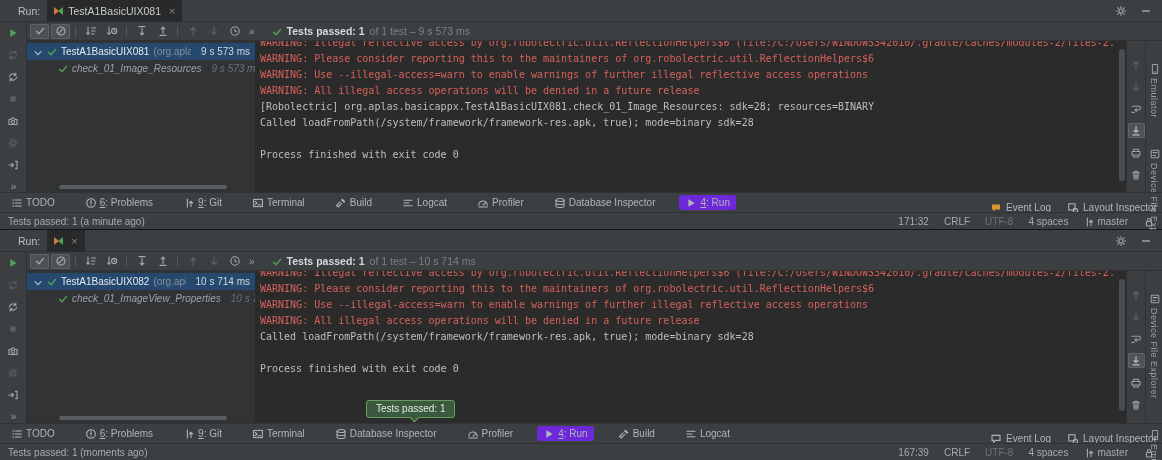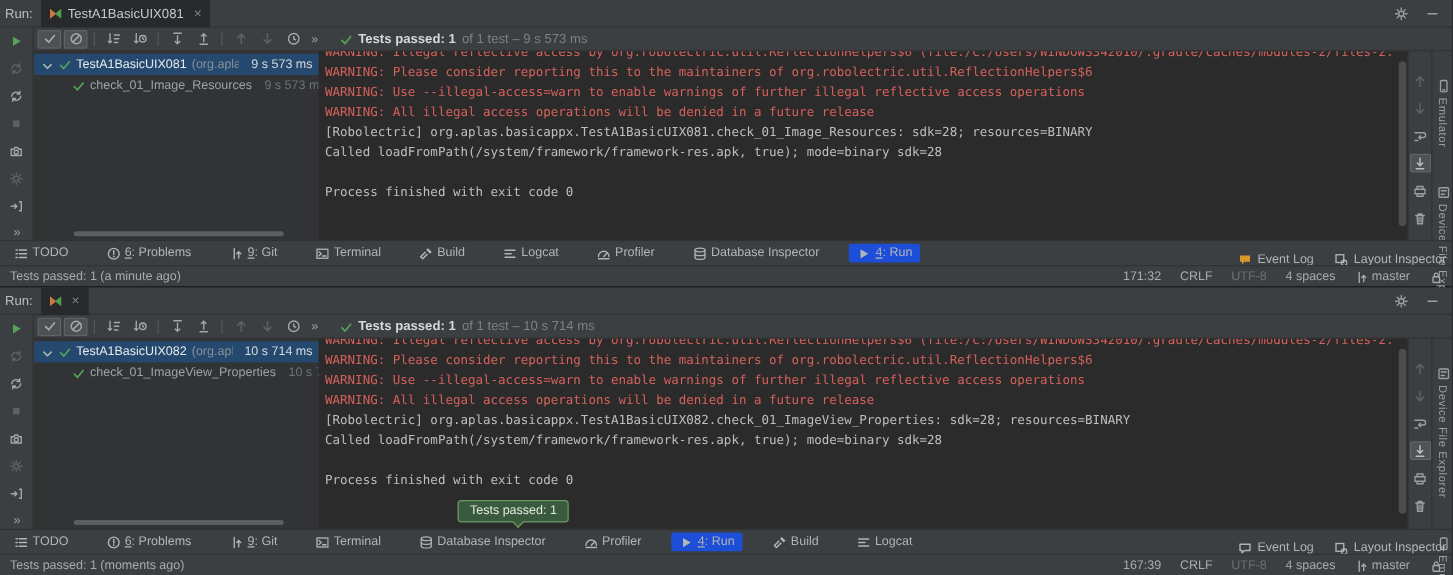--- a/index.html
+++ b/index.html
@@ -8,21 +8,21 @@
     width:1162px; height:460px; display:flex; flex-direction:column;
     font-family:"Liberation Sans", sans-serif; overflow:hidden;
     -webkit-font-smoothing:antialiased; position:relative;
   }
   .panel { height:230px; display:flex; flex-direction:column; background:#3c3f41;
            border-bottom:1px solid #151515; position:relative; }
   .panel:last-child { border-bottom:none; }
 
   
   .hdr { height:22px; flex:0 0 22px; display:flex; align-items:center; gap:7px;
-         padding:0 10px 0 4px; border-bottom:1px solid #323232; }
+         padding:0 10px 0 18px; border-bottom:1px solid #323232; }
   .run-label { color:#bbbfc2; font-size:10.5px; }
   .tab { height:22px; display:flex; align-items:center; gap:5px; padding:0 7px;
          background:#27292a; color:#c7cacc; font-size:10.5px; cursor:default; }
   .ticon { display:inline-flex; align-items:center; }
   .ticon .tl { width:0; height:0; border:4px solid transparent; border-left:5px solid #d07840; border-right:0; }
   .ticon .tr { width:0; height:0; border:4px solid transparent; border-right:5px solid #539e55; border-left:0; margin-left:-1px; }
   .tab .x { color:#7e868b; font-size:11px; margin-left:3px; }
   .hdr-right { margin-left:auto; display:flex; align-items:center; gap:13px; color:#9da0a2; }
 
   
@@ -49,21 +49,21 @@
   .tree { width:228px; flex:0 0 228px; background:#313335; font-size:10px;
           padding-top:2px; position:relative; overflow:hidden; }
   .trow { height:17px; display:flex; align-items:center; gap:4px; padding:0 5px;
           white-space:nowrap; overflow:hidden; cursor:default; }
   .trow.sel { background:#25496e; }
   .trow .tname { color:#aeb6bc; }
   .trow.sel .tname { color:#e6eaec; }
   .trow .tpkg { color:#879097; overflow:hidden; flex-shrink:1; }
   .trow .tdur { margin-left:auto; color:#6d7377; padding-left:6px; }
   .trow.sel .tdur { color:#d3d8db; }
-  .trow.child { padding-left:30px; }
+  .trow.child { padding-left:30px;font-style:italic; }
   .trow.child .tname { color:#9aa3a9; }
   .tree-hscroll { position:absolute; bottom:3px; left:32px; width:168px; height:4px;
                   border-radius:2px; background:#595e61; }
 
   .console { flex:1; min-width:0; background:#2b2b2b; position:relative; overflow:hidden;
              font-family:"DejaVu Sans Mono","Liberation Mono", monospace;
              font-size:10px; line-height:16px; color:#bcbec0; padding-left:5px; }
   .cline { white-space:pre; overflow:hidden; min-height:16px; }
   .cline.red { color:#d5615b; }
   .console .cline:first-child { margin-top:-6px; }
@@ -80,21 +80,21 @@
           display:flex; flex-direction:column; align-items:center; padding-top:22px; gap:30px; }
   .dockitem { display:flex; flex-direction:column; align-items:center; gap:4px;
               color:#9da0a2; font-size:9px; cursor:default; }
   .vtext { writing-mode:vertical-rl; letter-spacing:0.5px; }
 
   
   .winbar { height:20px; flex:0 0 20px; border-top:1px solid #323232; display:flex;
             align-items:center; padding:0 5px; gap:18px; font-size:10px; color:#b2b5b7; }
   .wtab { display:flex; align-items:center; gap:4px; padding:2px 6px; border-radius:2px;
           white-space:nowrap; cursor:default; }
-  .wtab.active { background:#1d4ed8; }
+  .wtab.active { background:#6d28d9; }
   .wtab .mn { text-decoration:underline; }
   .winbar-right { margin-left:auto; display:flex; align-items:center; gap:16px; }
   .wlink { display:flex; align-items:center; gap:5px; white-space:nowrap;margin-top:10px; }
 
   
   .statusbar { height:17px; flex:0 0 17px; border-top:1px solid #323232; display:flex;
                align-items:center; padding:0 8px; font-size:10px; color:#a8abad; }
   .status-right { margin-left:auto; display:flex; align-items:center; gap:15px;text-align:right; }
   .status-right .dim { color:#6d7174; }
   .branch { display:flex; align-items:center; gap:3px; }
@@ -722,21 +722,20 @@
               <span class="tdur">10 s 714 ms</span>
             </div>
             <div class="tree-hscroll"></div>
           </div>
 
           <div class="console">
             <div class="cline red">WARNING: Illegal reflective access by org.robolectric.util.ReflectionHelpers$6 (file:/C:/Users/WINDOWS342010/.gradle/caches/modules-2/files-2.</div>
             <div class="cline red">WARNING: Please consider reporting this to the maintainers of org.robolectric.util.ReflectionHelpers$6</div>
             <div class="cline red">WARNING: Use --illegal-access=warn to enable warnings of further illegal reflective access operations</div>
             <div class="cline red">WARNING: All illegal access operations will be denied in a future release</div>
-            <div class="cline">[Robolectric] org.aplas.basicappx.TestA1BasicUIX082.check_01_ImageView_Properties: sdk=28; resources=BINARY</div>
             <div class="cline">Called loadFromPath(/system/framework/framework-res.apk, true); mode=binary sdk=28</div>
             <div class="cline"></div>
             <div class="cline">Process finished with exit code 0</div>
             <div class="vscroll"></div>
           </div>
 
           <div class="rbar">
             <span class="rbtn dim">
                 <svg class="i">
                   <use href="#ic-up"></use>

